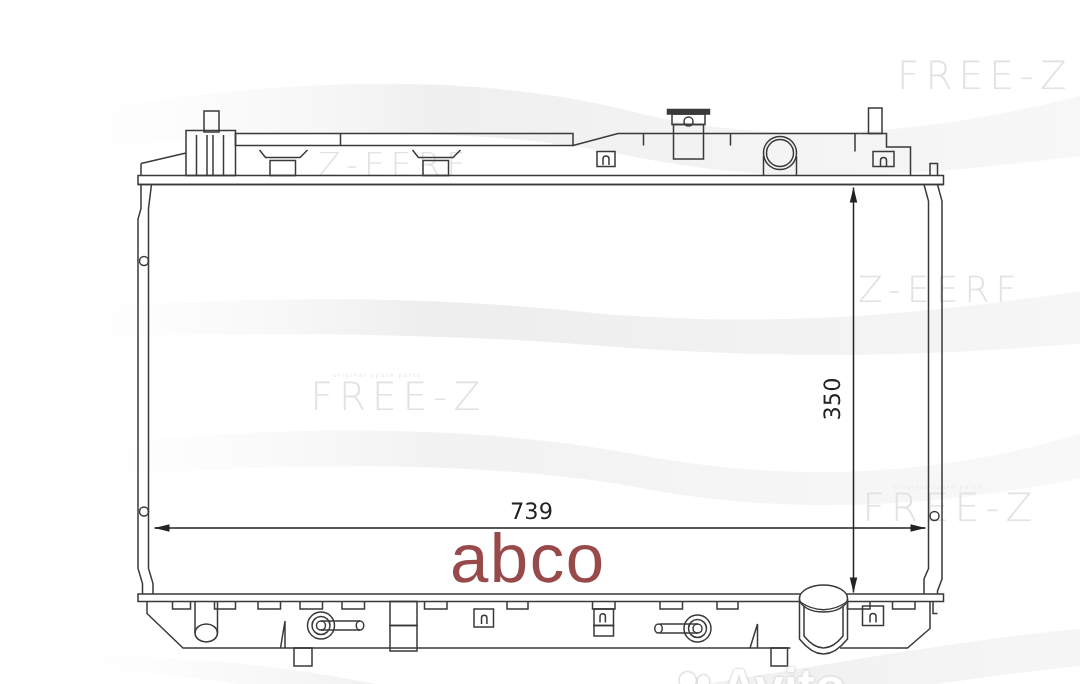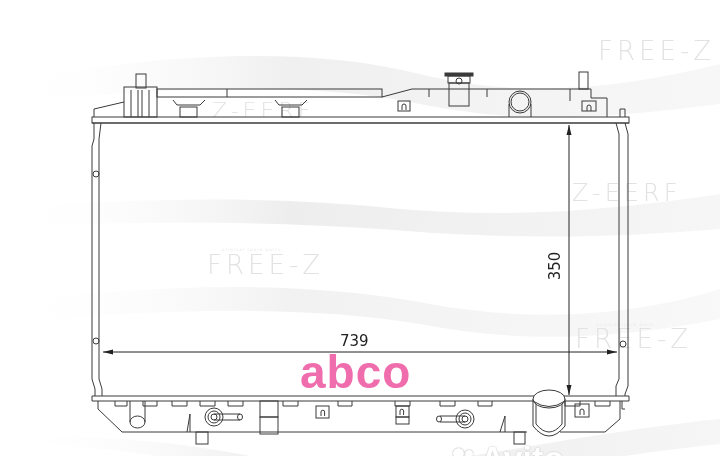--- a/index.html
+++ b/index.html
@@ -5,21 +5,21 @@
     html, body { margin: 0; padding: 0; background: #ffffff; }
     body { width: 720px; height: 456px; overflow: hidden; position: relative; font-family: "Liberation Sans", sans-serif; }
     .canvas { position: absolute; left: 0; top: 0; width: 574px; height: 456px; margin-top: 34px; }
     .wm { position: absolute; color: #e2e2e2; font-family: "DejaVu Sans", sans-serif; font-weight: 300; letter-spacing: 4px; white-space: nowrap; }
     .wm-small { position: absolute; color: #e8e8e8; font-size: 4px; letter-spacing: 1px; white-space: nowrap; font-family: "DejaVu Sans", sans-serif; }
     .dim-label { position: absolute; color: #222; font-family: "DejaVu Sans", sans-serif; font-size: 15px; white-space: nowrap; }
     .dim-vert { transform: rotate(-90deg); transform-origin: center center; }
     .avito { position: absolute; right: 10px; bottom: 12px; display: flex; align-items: center; gap: 3px; color: #ffffff; font-family: "Liberation Sans", sans-serif; font-weight: bold; font-size: 34px; text-shadow: 0 0 2px #cfcfcf, 0 0 1px #bdbdbd; }
     .avito-dots { position: relative; width: 26px; height: 26px; }
     .avito-dots span { position: absolute; border-radius: 50%; background: #fff; box-shadow: 0 0 1px #aaa, 0 0 2px #ccc; }
-    .avito-ghost { position: absolute; left: 300px; top: 311px; color: #ec4899; font-family: "Liberation Sans", sans-serif; font-weight: bold; font-size: 46px; letter-spacing: 1px; opacity: 0.8; }
+    .avito-ghost { position: absolute; left: 300px; top: 311px; color: #7f1d1d; font-family: "Liberation Sans", sans-serif; font-weight: normal; font-size: 46px; letter-spacing: 1px; opacity: 0.8; }
   </style>
 </head>
 <body>
 
 <div class="canvas">
 
   <svg width="720" height="456" style="position:absolute;left:0;top:0">
     <defs>
       <linearGradient id="wg" x1="0" x2="1" y1="0" y2="0">
         <stop offset="0" stop-color="#ffffff" stop-opacity="0"></stop>

